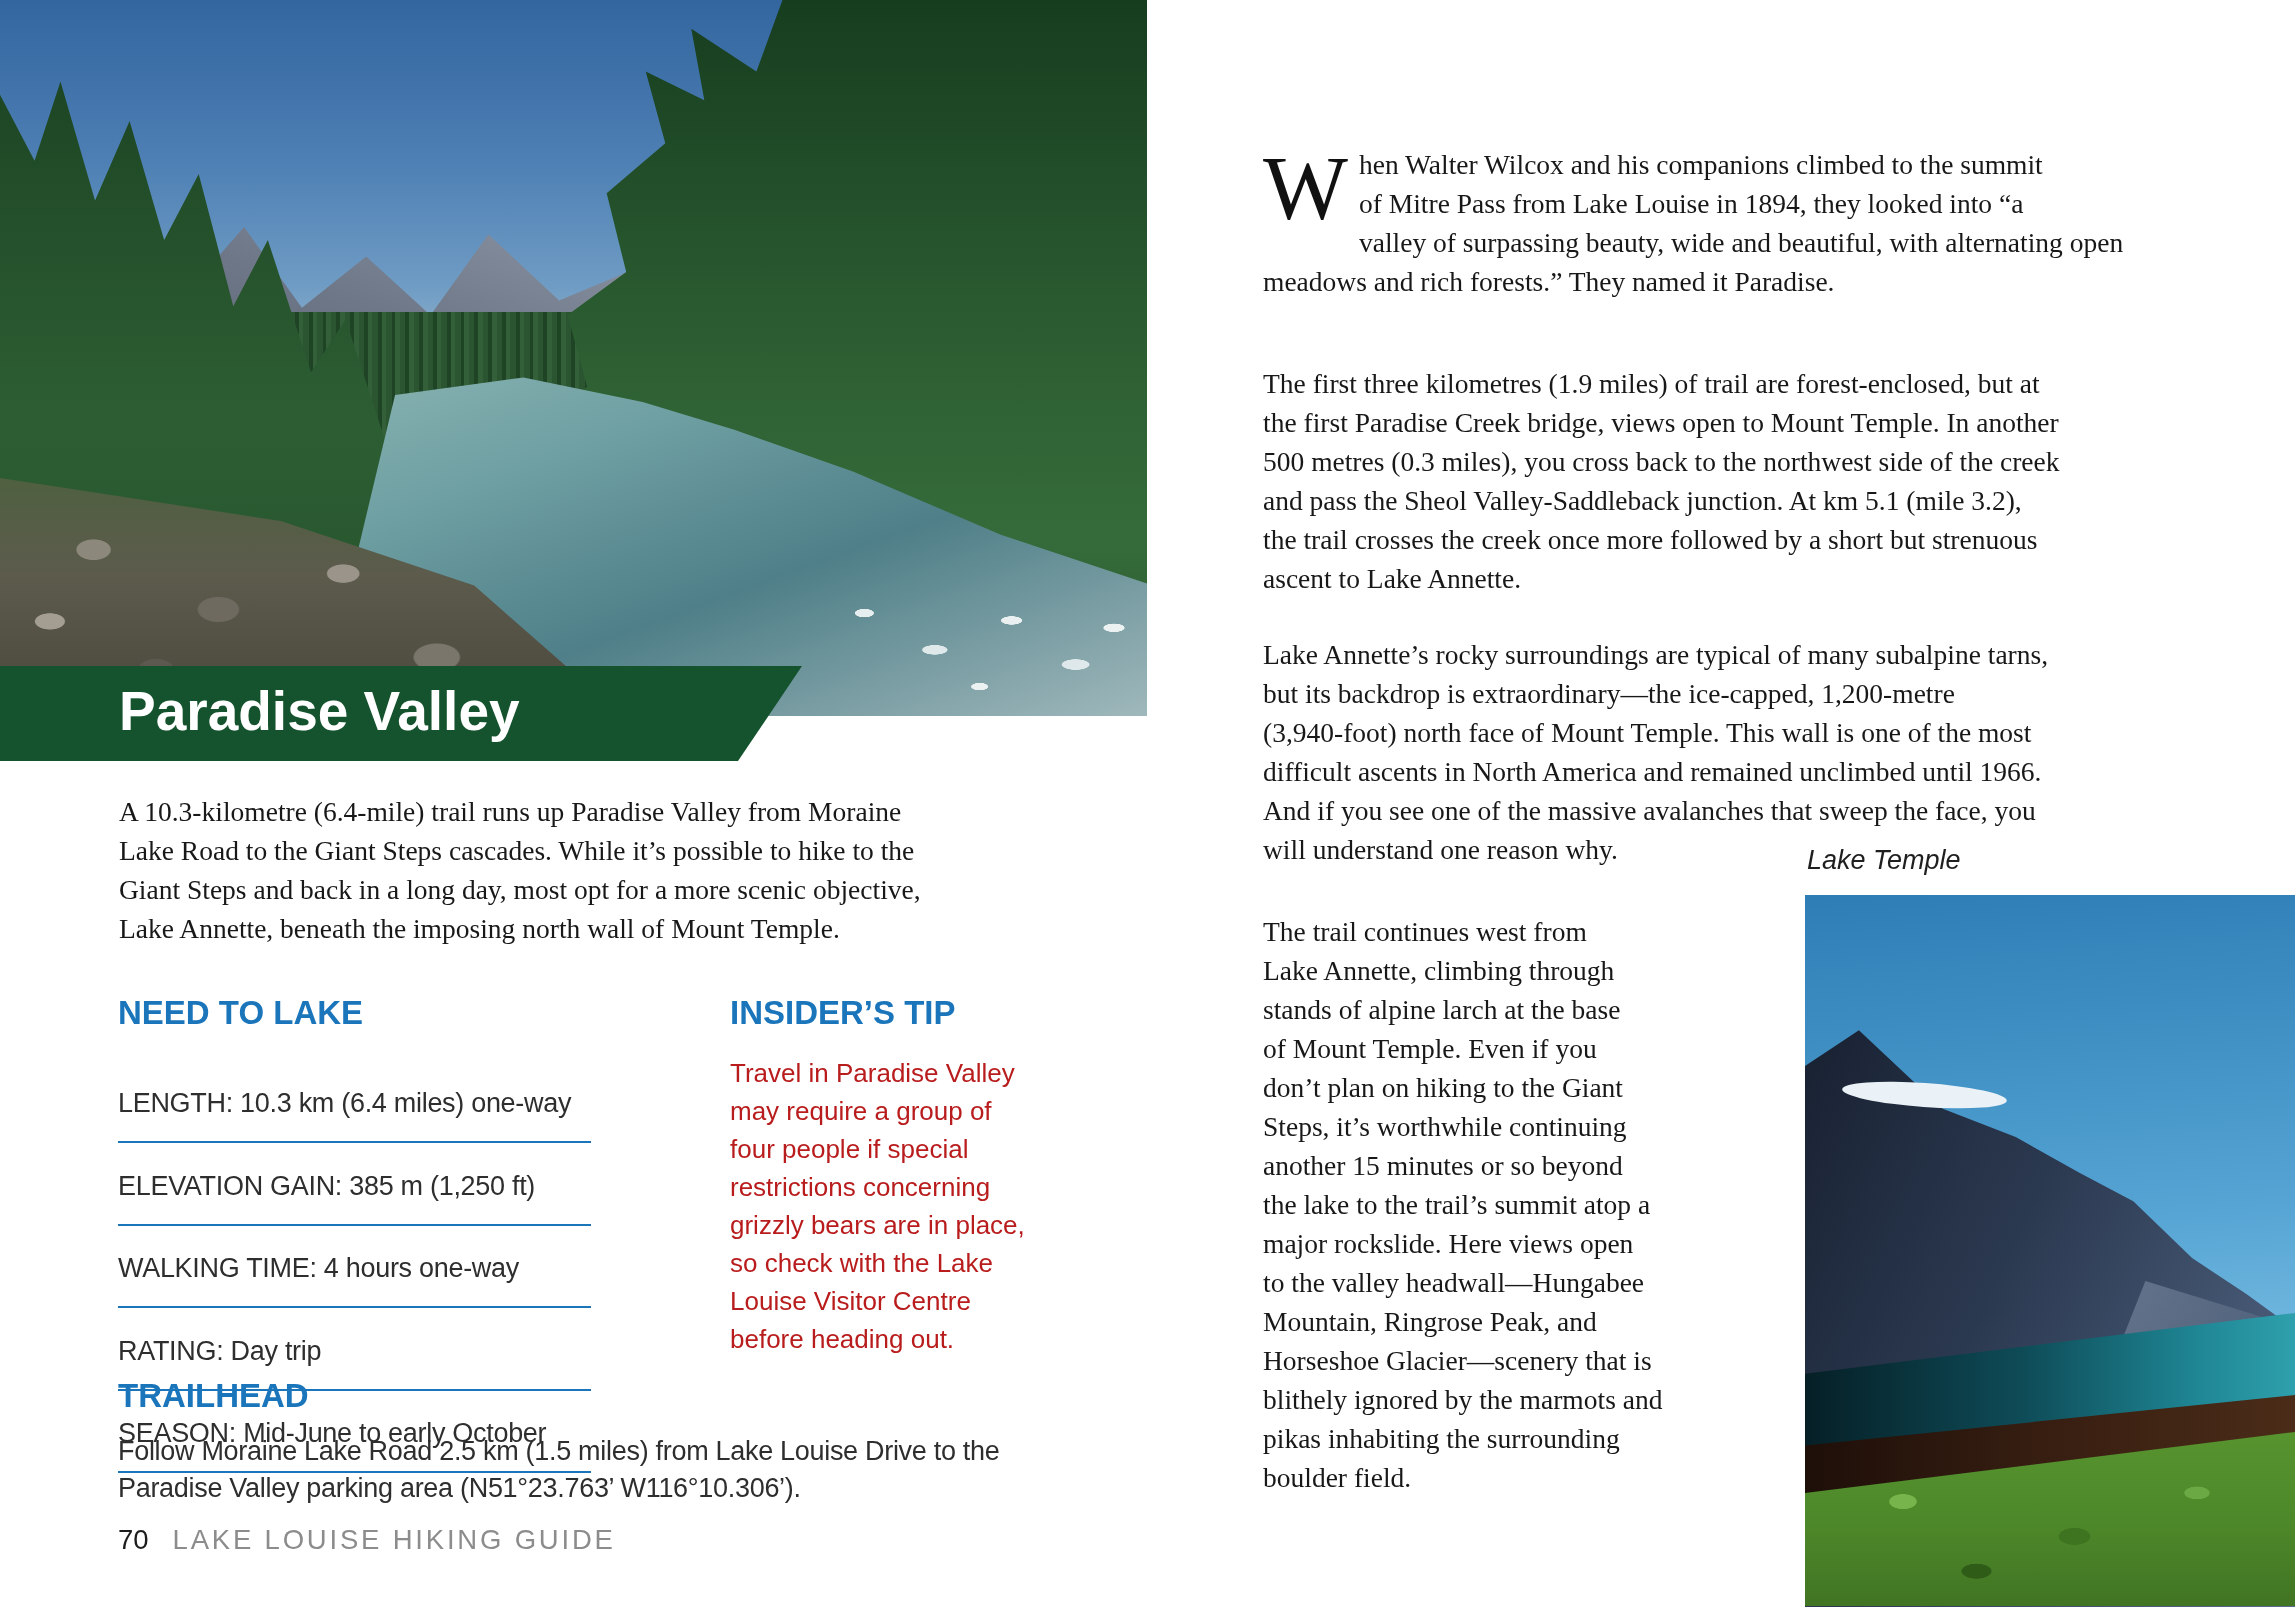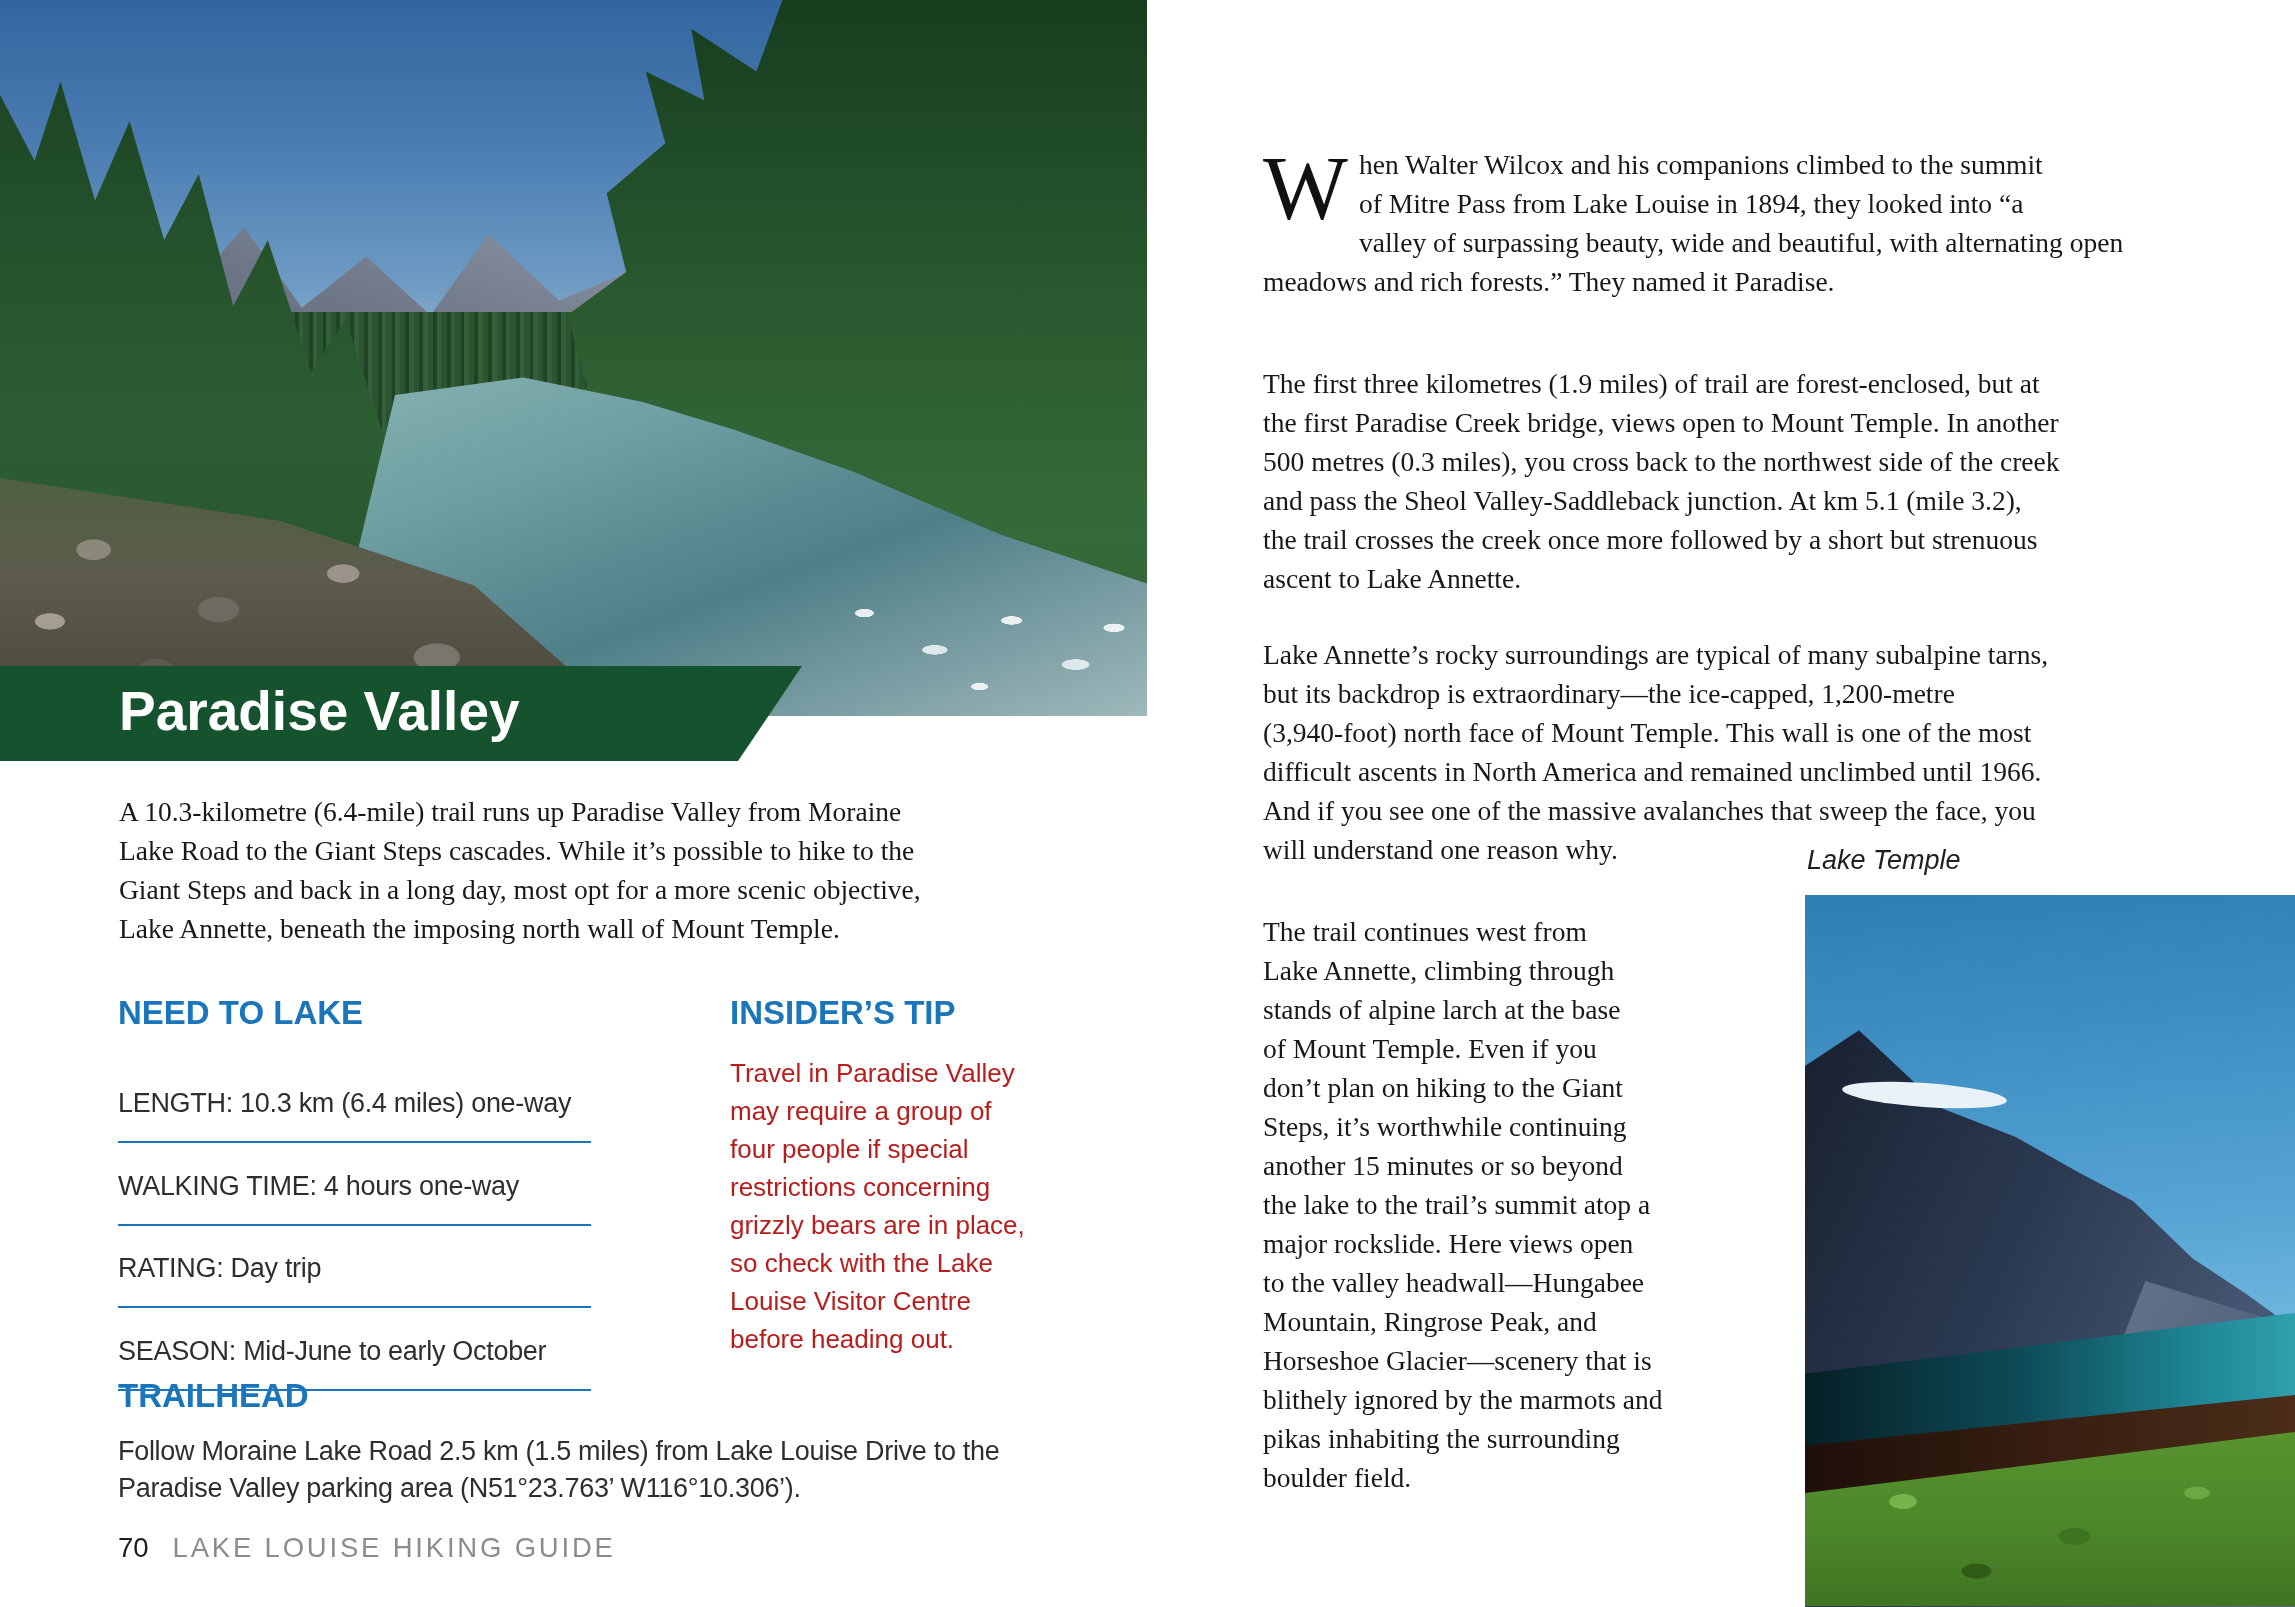--- a/index.html
+++ b/index.html
@@ -66,21 +66,21 @@
   .stats{left:118px;top:1088px;width:473px;font-family:"Liberation Sans", sans-serif;}
   .stat{font-size:27px;color:#2e2e2e;letter-spacing:-0.3px;
     padding-bottom:22px;margin-bottom:27.5px;border-bottom:2.8px solid #1b75bb;}
   .tip-text{left:730px;top:1054px;width:363px;
     font-family:"Liberation Sans", sans-serif;font-size:26px;line-height:38px;
     color:#b91c1c;white-space:pre-line;}
   .trail-text{left:118px;top:1433px;width:992px;
     font-family:"Liberation Sans", sans-serif;font-size:27px;line-height:37px;
     color:#2e2e2e;white-space:pre-line;letter-spacing:-0.3px;}
   .footer{left:118px;top:1524px;display:flex;align-items:baseline;gap:24px;
-    font-family:"Liberation Sans", sans-serif;font-size:27.5px;margin-top:8px;}
+    font-family:"Liberation Sans", sans-serif;font-size:27.5px;}
   .footer .pageno{color:#1c1c1c;}
   .footer .booktitle{color:#8c8c8c;letter-spacing:2.8px;}
 
   
   .para{font-size:27.5px;line-height:39px;color:#181818;white-space:pre-line;}
   .p1{left:1263px;top:145px;width:964px;}
   .p2{left:1263px;top:364px;width:964px;}
   .p3{left:1263px;top:635px;width:964px;}
   .p4{left:1263px;top:912px;width:514px;}
   .dropcap{float:left;font-size:90px;line-height:75px;padding:5.5px 11px 0 0;color:#111;}
@@ -132,20 +132,21 @@
 </div>
 
 <div class="abs intro">A 10.3-kilometre (6.4-mile) trail runs up Paradise Valley from Moraine
 Lake Road to the Giant Steps cascades. While it’s possible to hike to the
 Giant Steps and back in a long day, most opt for a more scenic objective,
 Lake Annette, beneath the imposing north wall of Mount Temple.</div>
 
 <div class="abs sec-head h-ntk">NEED TO LAKE</div>
 <div class="abs stats">
   <div class="stat">LENGTH: 10.3 km (6.4 miles) one-way</div>
+  <div class="stat">ELEVATION GAIN: 385 m (1,250 ft)</div>
   <div class="stat">WALKING TIME: 4 hours one-way</div>
   <div class="stat">RATING: Day trip</div>
   <div class="stat">SEASON: Mid-June to early October</div>
 </div>
 
 <div class="abs sec-head h-tip">INSIDER’S TIP</div>
 <div class="abs tip-text">Travel in Paradise Valley
 may require a group of
 four people if special
 restrictions concerning

